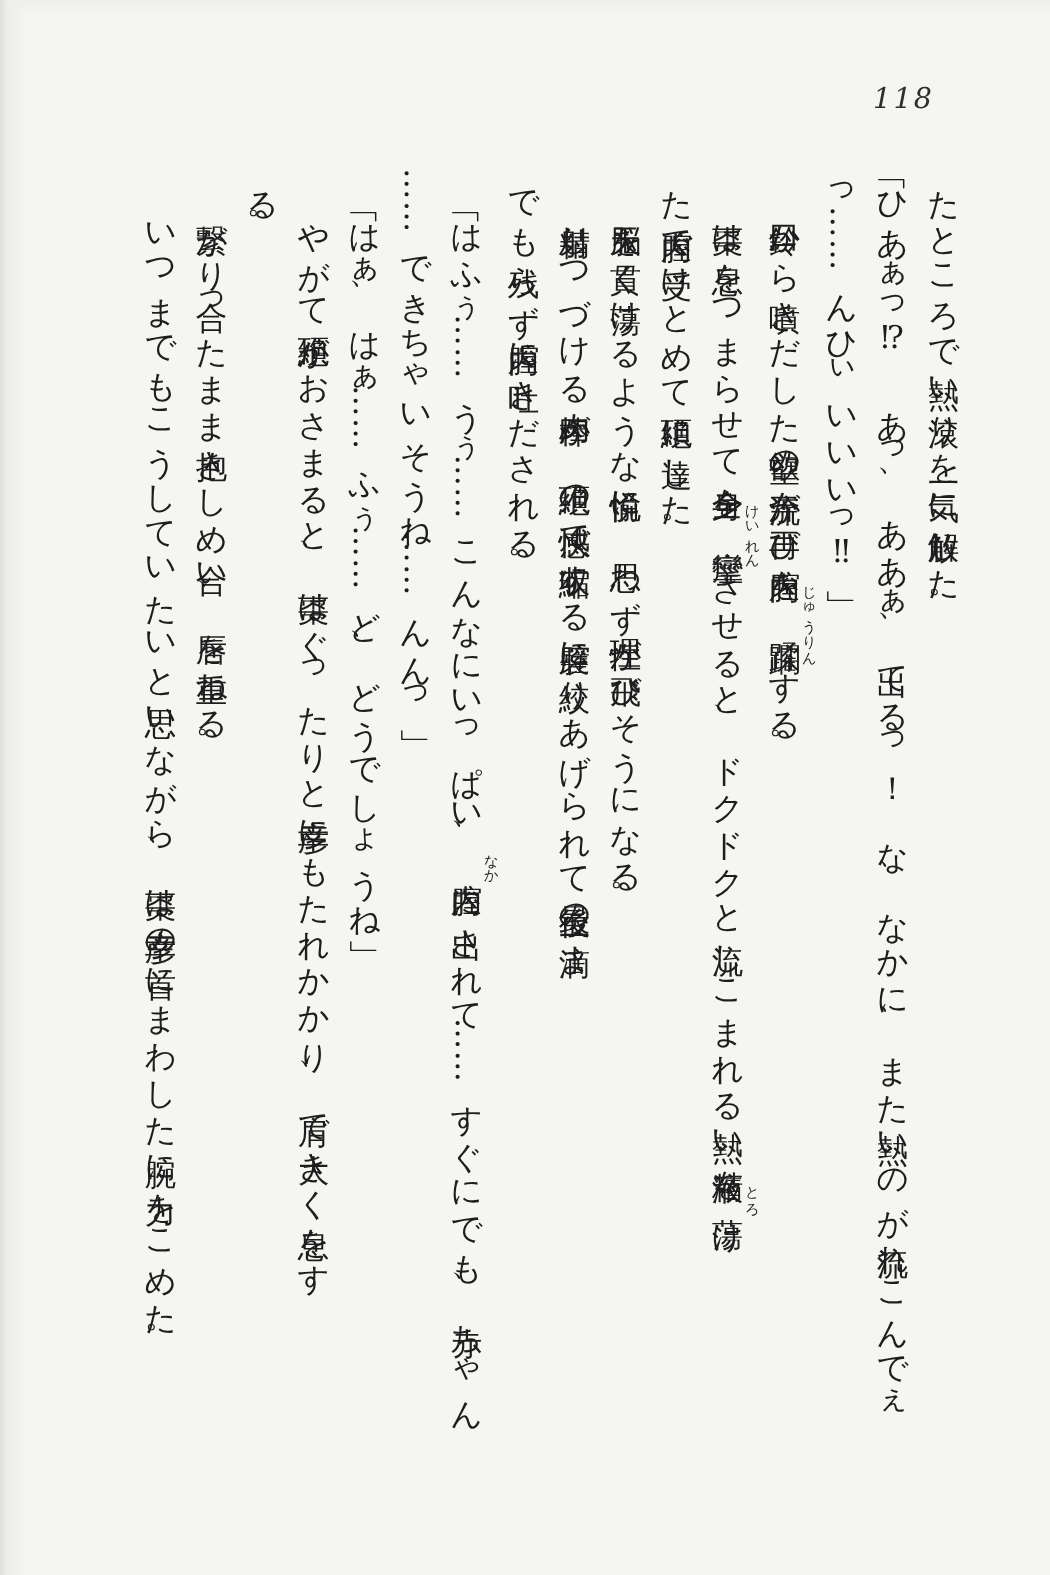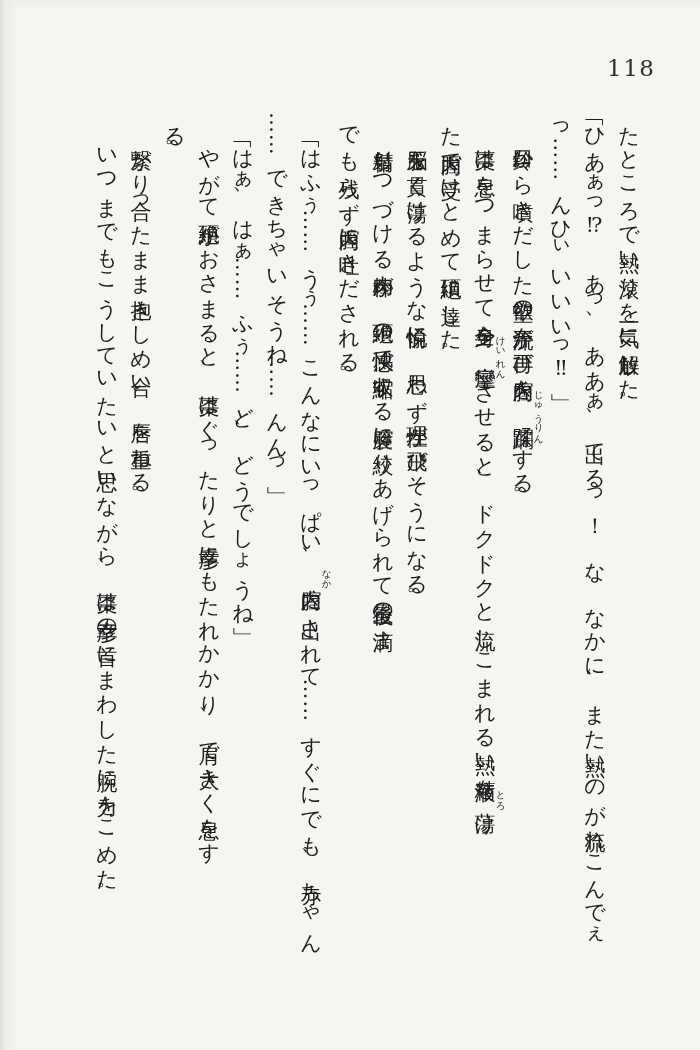--- a/index.html
+++ b/index.html
@@ -15,22 +15,23 @@
     position: relative;
     width: 700px; height: 1050px;
     overflow: hidden;
     background:
       linear-gradient(90deg, #dededa 0px, #ededea 5px, rgba(246,246,243,0) 18px),
       linear-gradient(180deg, #efefec 0px, rgba(246,246,243,0) 10px),
       var(--paper);
   }
   #page-number {
     position: absolute;
-    top: 55px; left: 607px;
-    font-size: 23px;
+    top: 55px; left: 582px;
+    font-size: 19px;
+    font-style: italic;
     letter-spacing: 1.5px;
     color: #2e2e2e;
   }
   #text-block {
     position: absolute;
     top: 112px; right: 54px;
     height: 876px;
     writing-mode: vertical-rl;
     text-orientation: mixed;
     font-size: 21px;

